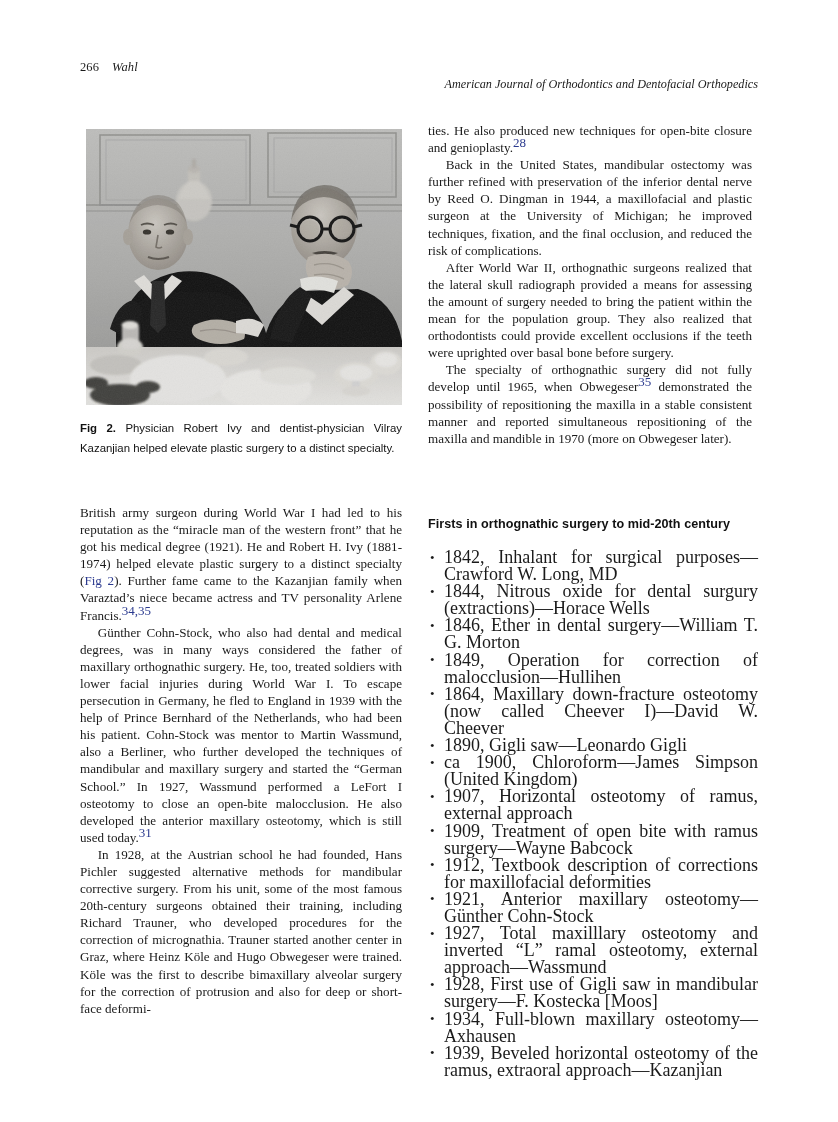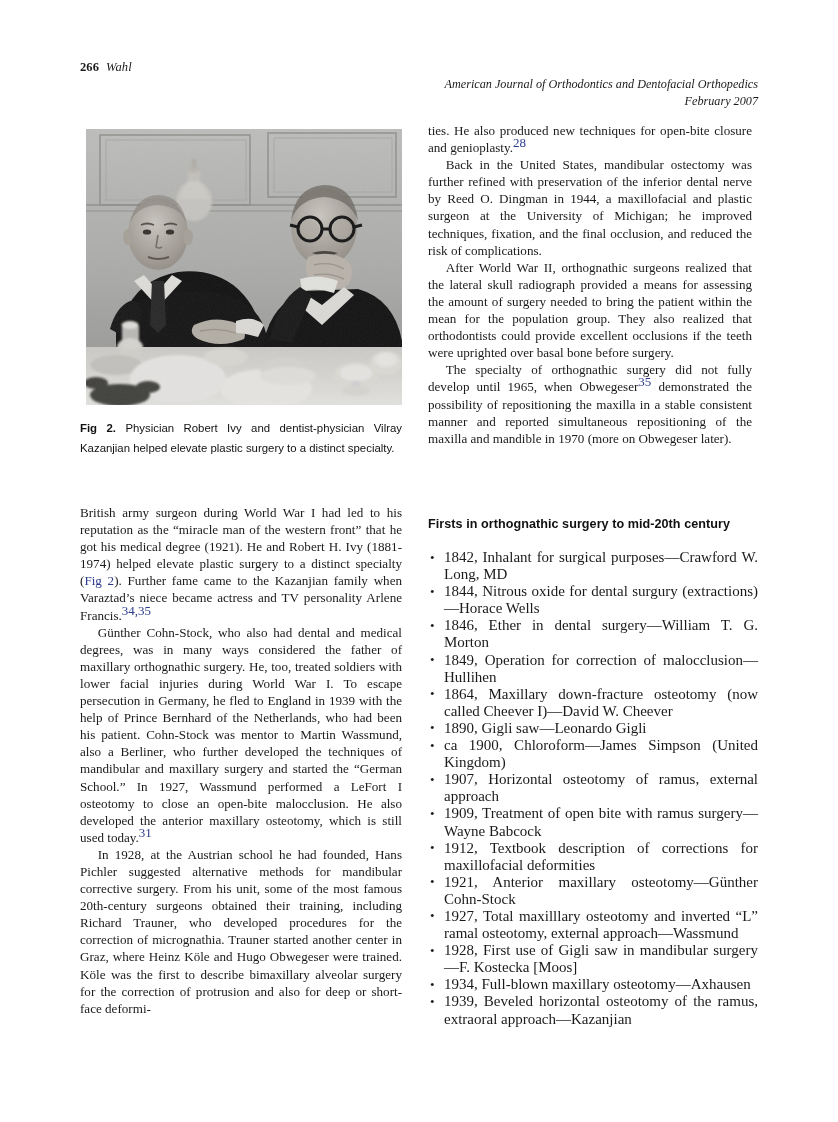--- a/index.html
+++ b/index.html
@@ -31,23 +31,23 @@
     height: 42px;
   }
   .runhead-left {
     position: absolute;
     left: 0;
     top: 0;
     font-size: 12.5px;
     letter-spacing: .1px;
   }
   .runhead-left .folio {
-    font-weight: bold;
+    font-weight: normal;
     font-style: normal;
-    margin-right: 7px;
+    margin-right: 13px;
   }
   .runhead-left .author {
     font-style: italic;
   }
   .runhead-right {
     position: absolute;
     right: 0;
     top: 16px;
     text-align: right;
     font-style: italic;
@@ -125,21 +125,21 @@
     letter-spacing: .05px;
   }
   .firsts-list {
     position: absolute;
     left: 428px;
     top: 549px;
     width: 330px;
     margin: 0;
     padding: 0;
     list-style: none;
-    font-size: 15px;
+    font-size: 18px;
     line-height: 17.1px;
   }
   .firsts-list li {
     position: relative;
     padding-left: 16px;
     text-align: justify;
     margin: 0;
   }
   .firsts-list li::before {
     content: "\2022";
@@ -153,21 +153,20 @@
 <body>
 
 <div class="page">
 
   <div class="runhead">
     <div class="runhead-left">
       <span class="folio">266</span><span class="author">Wahl</span>
     </div>
     <div class="runhead-right">
       <div>American Journal of Orthodontics and Dentofacial Orthopedics</div>
-      <div>February 2007</div>
     </div>
   </div>
 
   <div class="figure">
     <div class="figimg">
       <svg width="316" height="276" viewBox="0 0 316 276" preserveAspectRatio="none">
         <defs>
           <linearGradient id="wallg" x1="0" y1="0" x2="0" y2="1">
             <stop offset="0%" stop-color="#c9c9c7"></stop>
             <stop offset="55%" stop-color="#b4b4b2"></stop>

